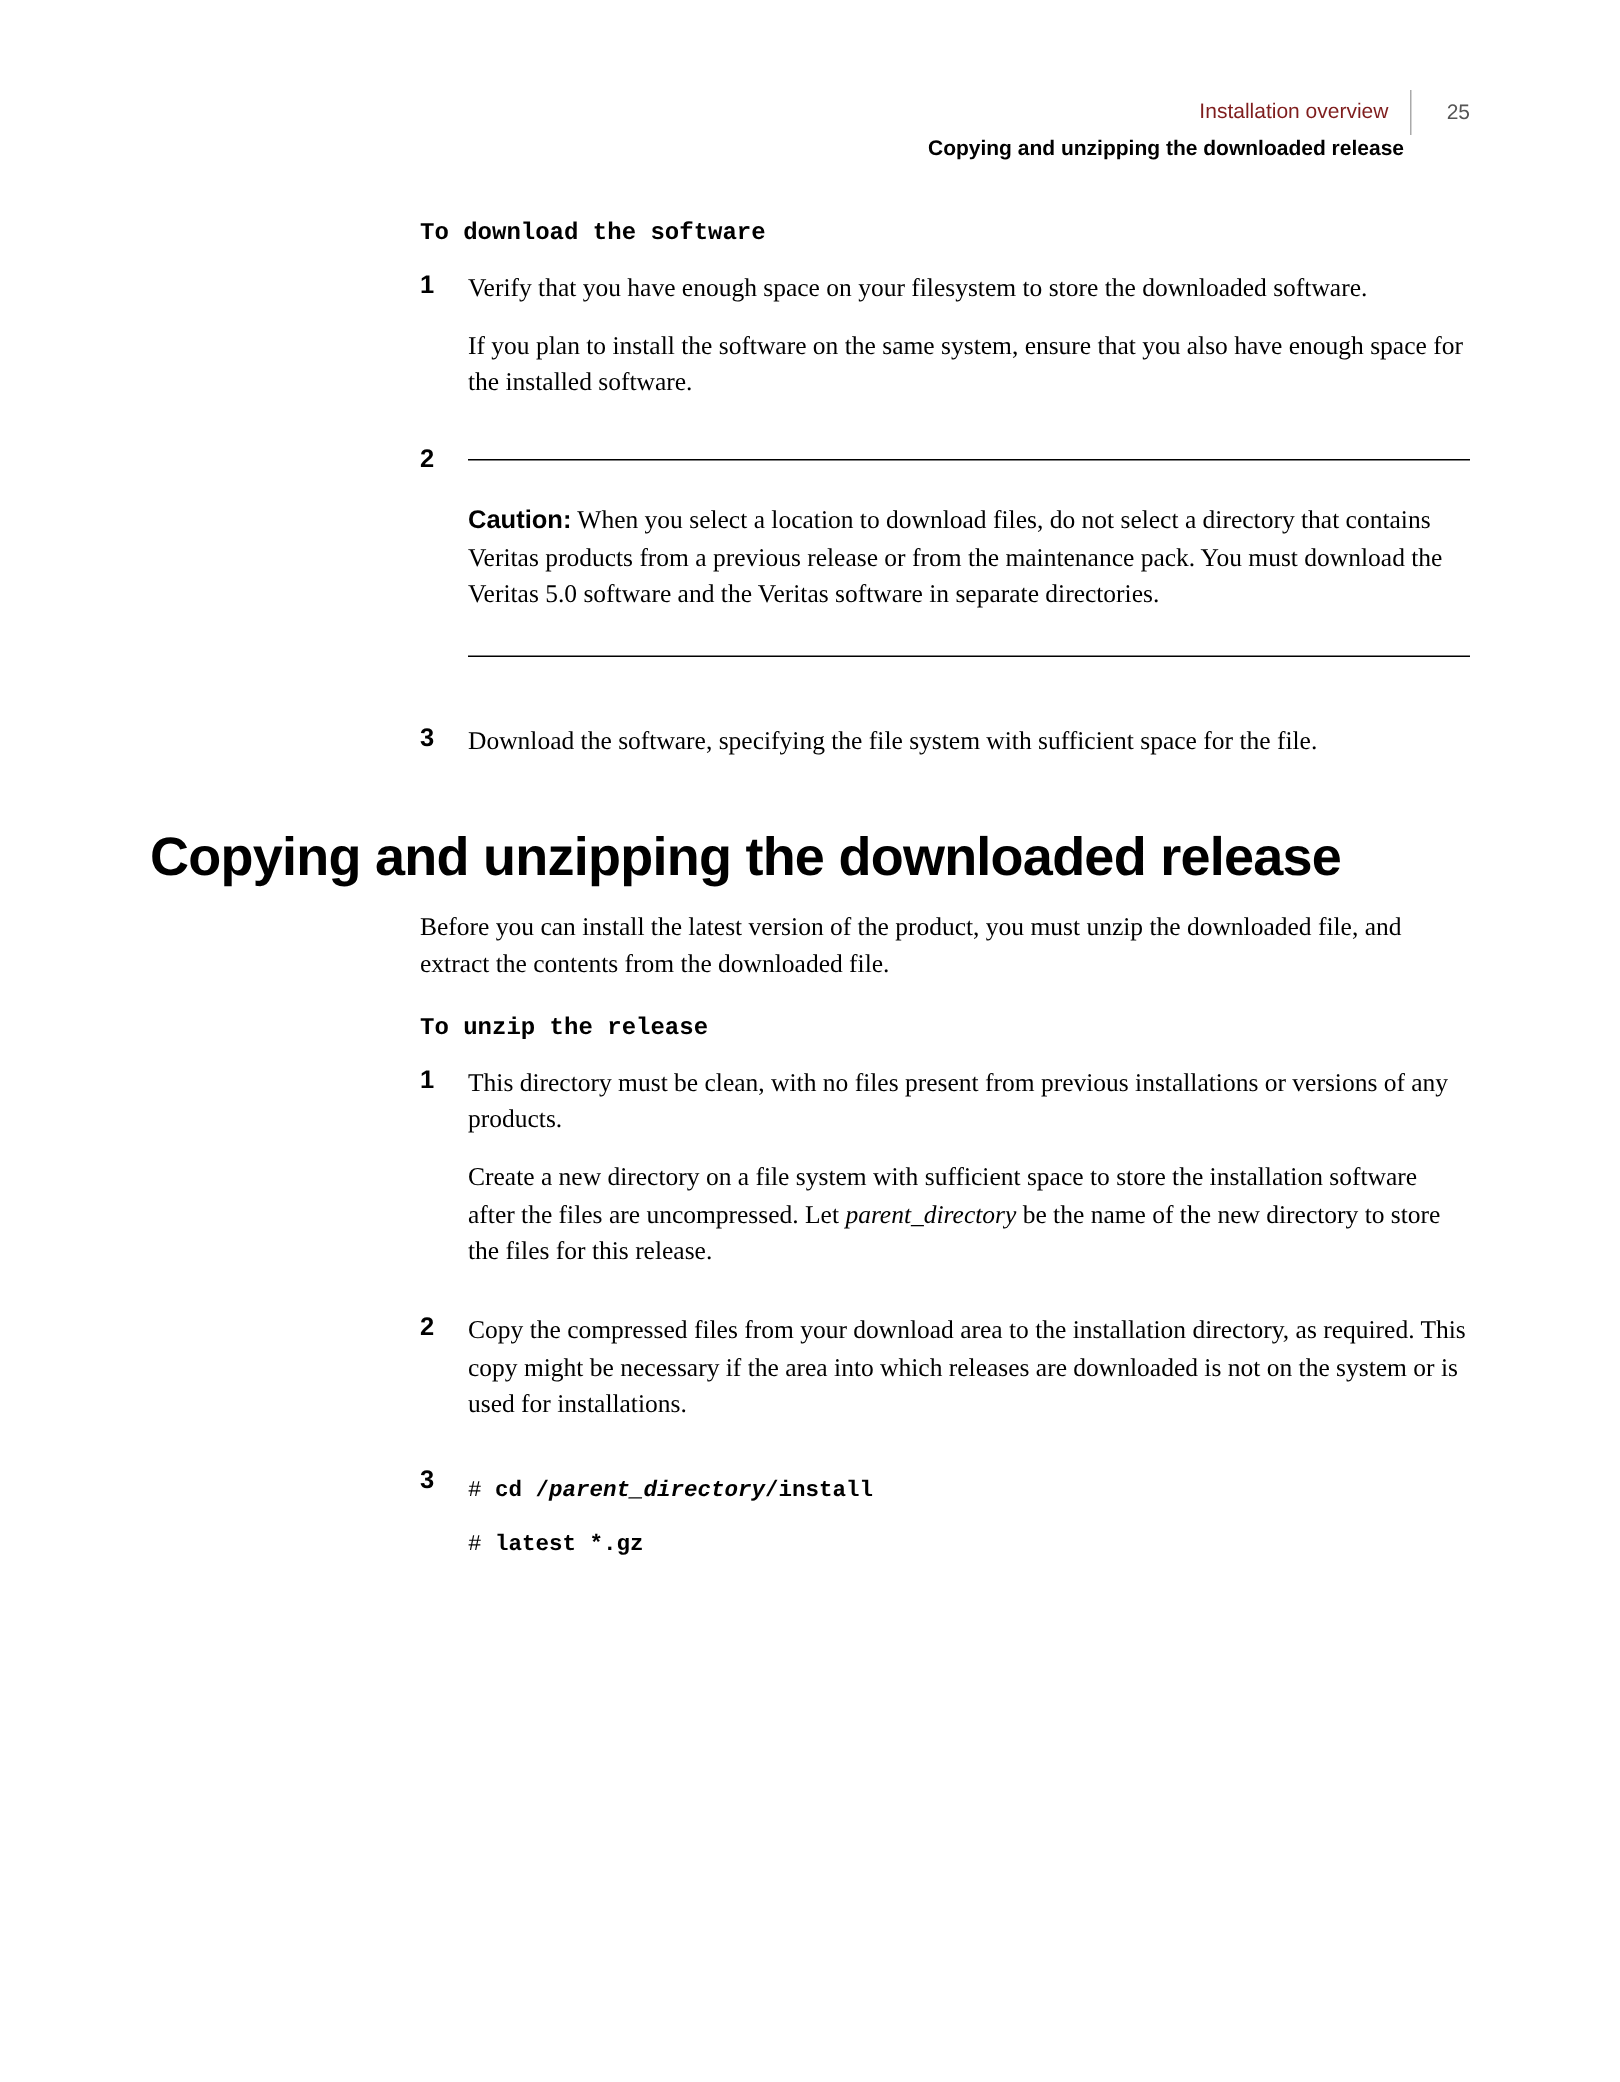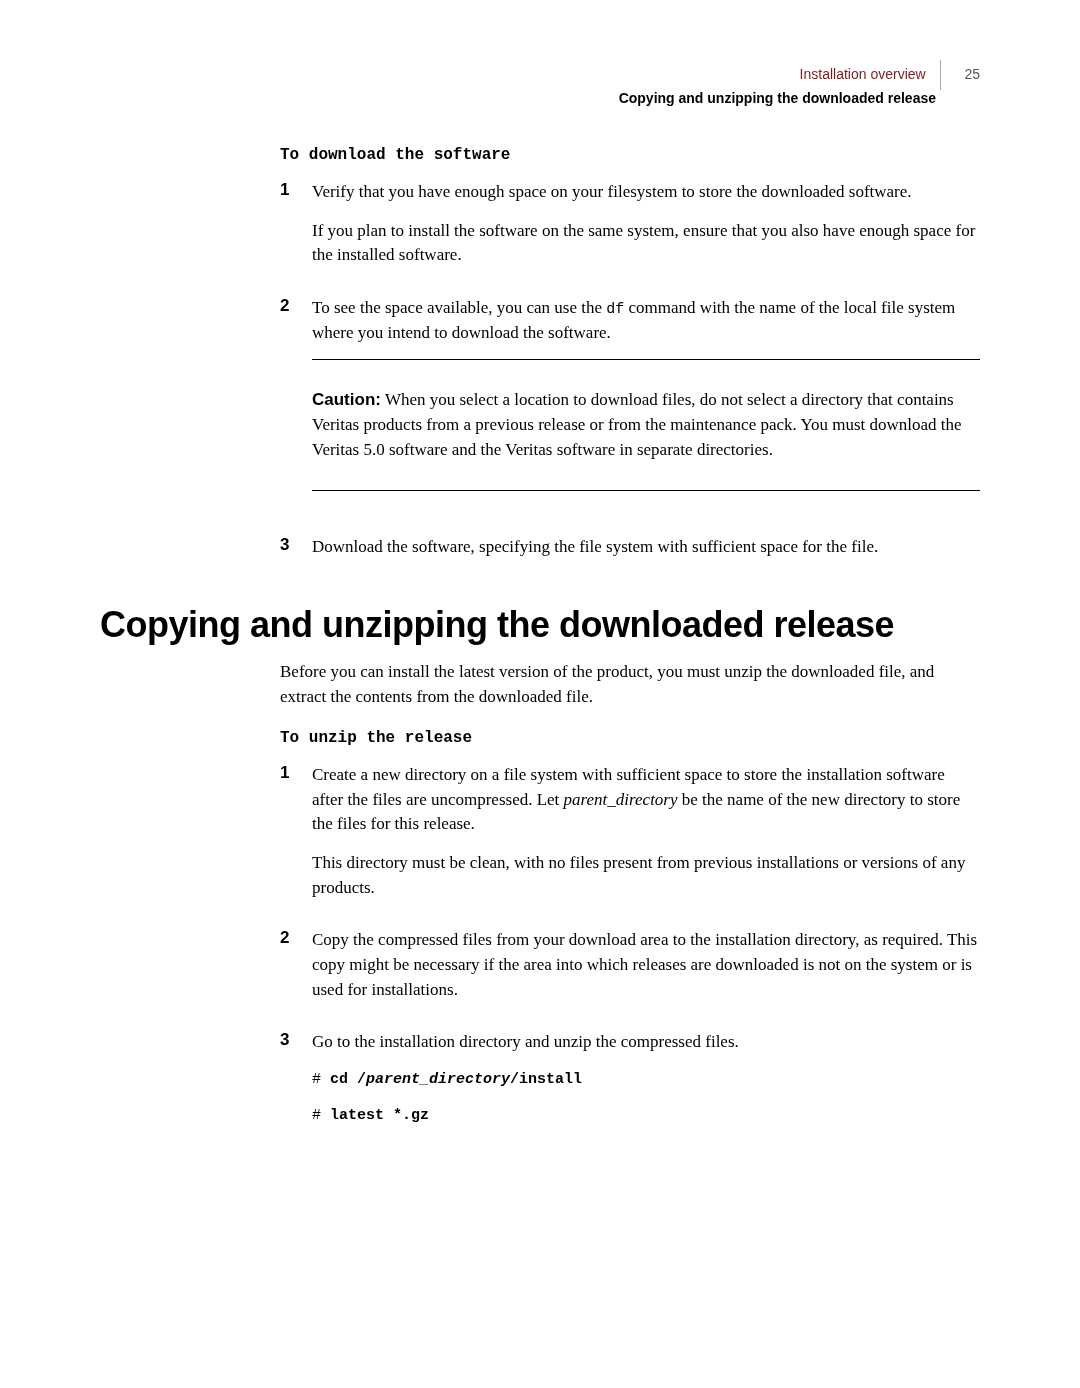--- a/index.html
+++ b/index.html
@@ -131,23 +131,20 @@
   <div class="num">1</div>
   <div class="item-content">
     <p>Verify that you have enough space on your filesystem to store the downloaded software.</p>
     <p>If you plan to install the software on the same system, ensure that you also have enough space for the installed software.</p>
   </div>
 </div>
 
 <div class="numbered-item">
   <div class="num">2</div>
   <div class="item-content">
-    <p>
-      <span>To see the space available, you can use the </span><span class="inline-code">df</span><span> command with the name of the local file system where you intend to download the software.</span>
-    </p>
     <div class="caution-box">
       <span class="caution-label">Caution:</span><span> When you select a location to download files, do not select a directory that contains Veritas products from a previous release or from the maintenance pack. You must download the Veritas 5.0 software and the Veritas software in separate directories.</span>
     </div>
   </div>
 </div>
 
 <div class="numbered-item">
   <div class="num">3</div>
   <div class="item-content">
     <p>Download the software, specifying the file system with sufficient space for the file.</p>
@@ -156,38 +153,37 @@
 
 <h1 class="section-title">Copying and unzipping the downloaded release</h1>
 
 <p class="body-para">Before you can install the latest version of the product, you must unzip the downloaded file, and extract the contents from the downloaded file.</p>
 
 <div class="subheading">To unzip the release</div>
 
 <div class="numbered-item">
   <div class="num">1</div>
   <div class="item-content">
+    <p>This directory must be clean, with no files present from previous installations or versions of any products.</p>
     <p>
       <span>Create a new directory on a file system with sufficient space to store the installation software after the files are uncompressed. Let </span><span class="italic">parent_directory</span><span> be the name of the new directory to store the files for this release.</span>
     </p>
-    <p>This directory must be clean, with no files present from previous installations or versions of any products.</p>
   </div>
 </div>
 
 <div class="numbered-item">
   <div class="num">2</div>
   <div class="item-content">
     <p>Copy the compressed files from your download area to the installation directory, as required. This copy might be necessary if the area into which releases are downloaded is not on the system or is used for installations.</p>
   </div>
 </div>
 
 <div class="numbered-item">
   <div class="num">3</div>
   <div class="item-content">
-    <p>Go to the installation directory and unzip the compressed files.</p>
     <div class="code-block">
       <span class="prompt"># </span><span class="cmd">cd /</span><span class="arg">parent_directory</span><span class="cmd">/install</span>
     </div>
     <div class="code-block">
       <span class="prompt"># </span><span class="cmd">latest *.gz</span>
     </div>
   </div>
 </div>
 
 </body></html>

